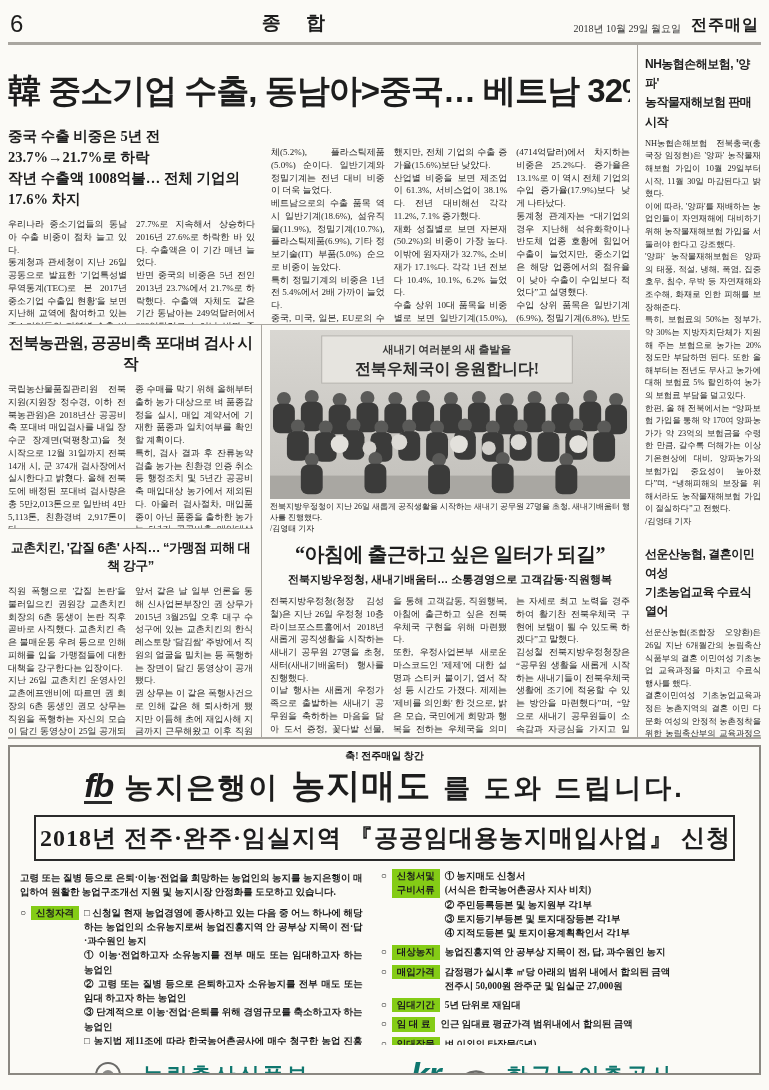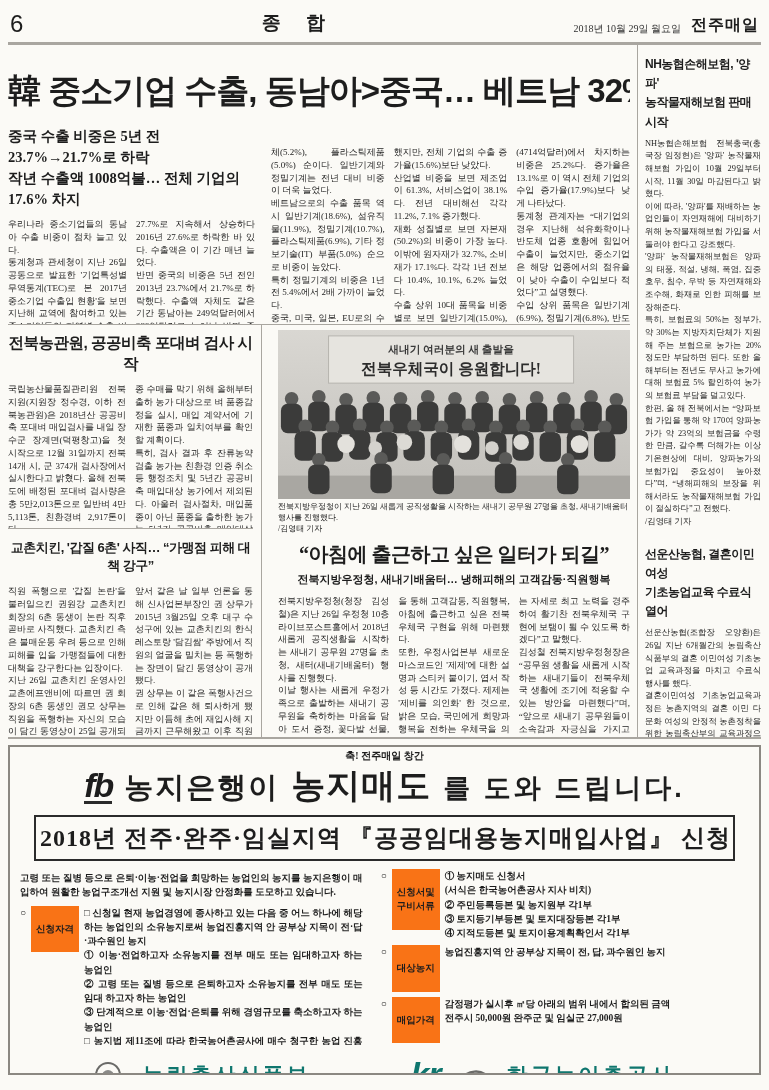--- a/index.html
+++ b/index.html
@@ -30,21 +30,21 @@
   .lead-body { display:flex; gap:16px; height:218px; overflow:hidden; }
   .lead-left { width:247px; flex:none; }
   .subhead { font-size:14.5px; line-height:1.45; font-weight:bold; margin-bottom:8px; }
   .cols { display:flex; gap:9px; }
   .col { flex:1; font-size:9px; line-height:1.42; text-align:justify; white-space:pre-line; overflow:hidden; }
   .lead-left .cols { height:158px; }
   .lead-right { flex:1;margin-top:20px; }
   .lead-right .cols { height:218px; }
 
   
-  .mid { display:flex; height:412px;gap:8px; }
+  .mid { display:flex; height:412px; }
   .mid-left { width:254px; flex:none; border-right:1px solid #a9a6a0; padding-right:8px; padding-top:4px; }
   .art-head { font-family:"Liberation Sans",sans-serif; font-weight:900; text-align:center; }
   .farm { border-bottom:1px solid #a9a6a0; height:200px; overflow:hidden; }
   .farm .art-head { font-size:15.5px; margin:4px 0 8px; letter-spacing:-0.5px; }
   .farm .cols { height:158px; }
   .chicken { padding-top:8px; height:210px; overflow:hidden; }
   .chicken .art-head { font-size:13px; margin:2px 0 10px; letter-spacing:-0.5px; }
   .chicken .cols { height:160px; }
 
   .mid-center { flex:1; padding-left:8px; padding-top:5px; display:flex; flex-direction:column; }
@@ -73,21 +73,21 @@
   .ad-t2 { font-family:"Liberation Sans",sans-serif; font-size:34px; font-weight:900; letter-spacing:1px; }
   .ad-t3 { font-family:"Liberation Sans",sans-serif; font-size:27px; font-weight:700; letter-spacing:3px; }
   .ad-title-box { border:2px solid #2b2b2b; margin:0 14px 8px; padding:5px 4px; text-align:center;
                   font-size:24px; font-weight:bold; letter-spacing:1px; white-space:nowrap; overflow:hidden; }
   .ad-cols { display:flex; gap:18px; font-size:9.5px; line-height:1.5; height:176px; overflow:hidden; }
   .ad-col-l { width:47%; }
   .ad-col-r { flex:1; }
   .ad-intro { font-weight:bold; margin:2px 0 6px; text-align:justify; }
   .ad-row { display:flex; gap:5px; margin-bottom:5px; }
   .ad-circ { font-size:10px; line-height:1.4; }
-  .ad-chip { background:#f97316; font-weight:900; padding:16px 5px; height:fit-content;
+  .ad-chip { background:#84cc16; font-weight:900; padding:0 5px; height:fit-content;
              white-space:pre-line; text-align:center; flex:none; font-family:"Liberation Sans",sans-serif; font-size:9.5px; }
   .ad-val { white-space:pre-line; font-weight:bold; text-align:justify; }
   .ad-logos { display:flex; justify-content:center; align-items:center; gap:100px; padding:10px 0 6px; }
   .ad-logo { display:flex; align-items:center; gap:20px; font-family:"Liberation Sans",sans-serif;
              font-size:21px; font-weight:900; letter-spacing:3px; color:#0f766e; }
   .kr-mark { font-style:italic; font-size:34px; font-weight:900; letter-spacing:-1px; }
 </style>
 </head>
 <body>
 
@@ -229,21 +229,21 @@
               <use href="#person" x="42" y="132"></use>
                 <use href="#person" x="106" y="131"></use>
                 <use href="#person" x="170" y="132"></use>
               <use href="#person" x="234" y="131"></use>
                 <use href="#person" x="298" y="132"></use>
             </g>
           </svg>
           <div class="caption">전북지방우정청이 지난 26일 새롭게 공직생활을 시작하는 새내기 공무원 27명을 초청, 새내기배움터 행사를 진행했다.</div>
           <div class="pcredit">/김영태 기자</div>
           <div class="post-headline">“아침에 출근하고 싶은 일터가 되길”</div>
-          <div class="post-subhead">전북지방우정청, 새내기배움터… 냉해피해의 고객감동·직원행복</div>
+          <div class="post-subhead">전북지방우정청, 새내기배움터… 소통경영으로 고객감동·직원행복</div>
           <div class="cols post-cols">
             <div class="col">전북지방우정청(청장 김성철)은 지난 26일 우정청 10층 라이브포스트홀에서 2018년 새롭게 공직생활을 시작하는 새내기 공무원 27명을 초청, 새터(새내기배움터) 행사를 진행했다.
 이날 행사는 새롭게 우정가족으로 출발하는 새내기 공무원을 축하하는 마음을 담아 도서 증정, 꽃다발 선물, 공직생활 응원 등 격려와 함께 진행됐다.
 한편, 새내기 공무원의 소감 및 다짐과 CEO 특강 등 대화의 시간</div>
             <div class="col">을 통해 고객감동, 직원행복, 아침에 출근하고 싶은 전북우체국 구현을 위해 마련됐다.
 또한, 우정사업본부 새로운 마스코드인 '제제'에 대한 설명과 스티커 붙이기, 엽서 작성 등 시간도 가졌다. 제제는 '제비를 의인화' 한 것으로, 밝은 모습, 국민에게 희망과 행복을 전하는 우체국을 의미한다.
 이날 참석한 새내기 조성실 주무관은 “아직은 많이 부족한 새내기지만 초심을 잃지 않고 항상 배우</div>
             <div class="col">는 자세로 최고 노력을 경주하여 활기찬 전북우체국 구현에 보탬이 될 수 있도록 하겠다”고 말했다.
 김성철 전북지방우정청장은 “공무원 생활을 새롭게 시작하는 새내기들이 전북우체국 생활에 조기에 적응할 수 있는 방안을 마련했다”며, “앞으로 새내기 공무원들이 소속감과 자긍심을 가지고 일할 수 있는 분위기 조성, 아침에 출근하고 싶은 전북우체국 조직문화 조성을 위해 힘쓰겠다”고 밝혔다.
 /김영태 기자</div>

